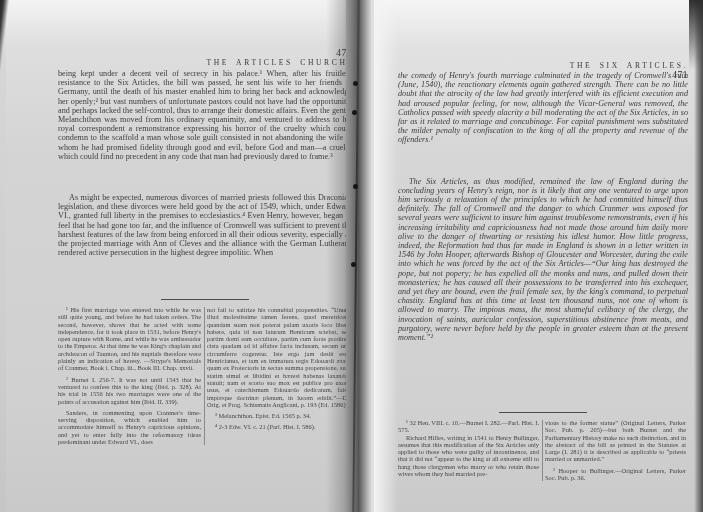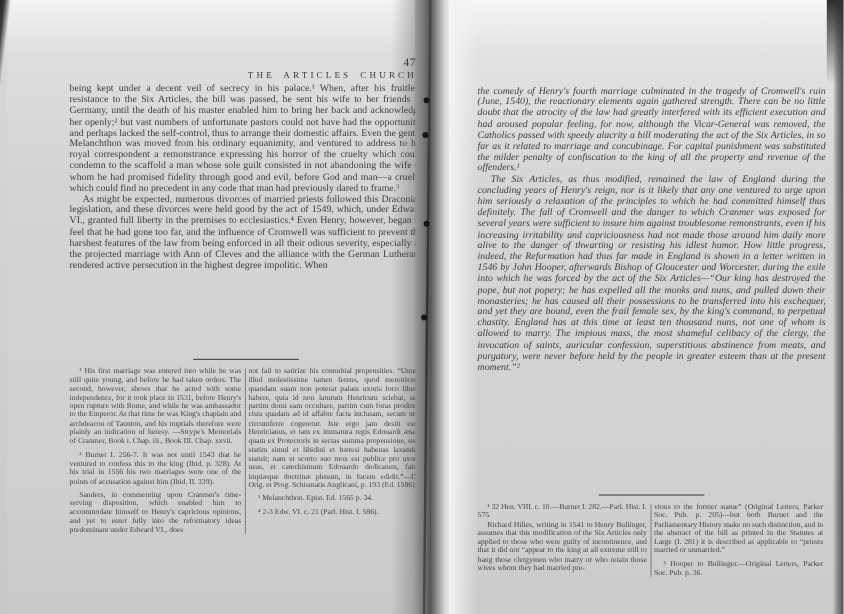--- a/index.html
+++ b/index.html
@@ -60,21 +60,21 @@
   .running-head{
     font-size:7.6px;letter-spacing:2.6px;word-spacing:3px;color:#3c3c3c;
     text-align:center;flex:1;
   }
   .page-num{font-size:9.5px;color:#343434;letter-spacing:.5px;}
   .body-text{
     position:absolute;color:#3d3d3d;
     font-size:8.2px;line-height:9.2px;text-align:justify;
   }
   .body-text p{margin:0;}
-  .body-text p.indent{text-indent:11px;}
+  .body-text p.indent{text-indent:11px;margin-top:32px;}
   .fn-rule{position:absolute;height:1px;background:#4d4d4d;width:88px;}
   .fn-area{
     position:absolute;display:flex;color:#454545;
     font-size:6.4px;line-height:7.3px;text-align:justify;
   }
   .fn-col{width:143px;}
   .fn-divider{width:1px;background:#8a8a8a;margin:1px 2px 0 3px;}
   .fn-col p{margin:0;}
   .fn-col p.indent{text-indent:8px;}
   .fn-col p.gap{margin-top:4px;}
@@ -117,20 +117,25 @@
   <div class="gutter">
     <div class="gutter-line"></div>
     <div class="gutter-dot" style="left:7px;top:81px;"></div>
     <div class="gutter-dot" style="left:6px;top:110px;"></div>
     <div class="gutter-dot" style="left:7px;top:184px;"></div>
     <div class="gutter-dot" style="left:5px;top:262px;"></div>
   </div>
 
   <div class="page page-right">
 
+    <div class="running-row" style="left:24px;top:51px;width:290px;">
+      <span class="page-num" style="visibility:hidden;">471</span>
+      <span class="running-head">THE SIX ARTICLES.</span>
+      <span class="page-num">471</span>
+    </div>
 
     <div class="body-text" style="left:24px;top:71px;width:290px;font-style:italic;">
       <p>the comedy of Henry's fourth marriage culminated in the tragedy of Cromwell's ruin (June, 1540), the reactionary elements again gathered strength.  There can be no little doubt that the atrocity of the law had greatly interfered with its efficient execution and had aroused popular feeling, for now, although the Vicar-General was removed, the Catholics passed with speedy alacrity a bill moderating the act of the Six Articles, in so far as it related to marriage and concubinage.  For capital punishment was substituted the milder penalty of confiscation to the king of all the property and revenue of the offenders.¹</p>
       <p class="indent">The Six Articles, as thus modified, remained the law of England during the concluding years of Henry's reign, nor is it likely that any one ventured to urge upon him seriously a relaxation of the principles to which he had committed himself thus definitely.  The fall of Cromwell and the danger to which Cranmer was exposed for several years were sufficient to insure him against troublesome remonstrants, even if his increasing irritability and capriciousness had not made those around him daily more alive to the danger of thwarting or resisting his idlest humor.  How little progress, indeed, the Reformation had thus far made in England is shown in a letter written in 1546 by John Hooper, afterwards Bishop of Gloucester and Worcester, during the exile into which he was forced by the act of the Six Articles—“Our king has destroyed the pope, but not popery; he has expelled all the monks and nuns, and pulled down their monasteries; he has caused all their possessions to be transferred into his exchequer, and yet they are bound, even the frail female sex, by the king's command, to perpetual chastity.   England has at this time at least ten thousand nuns, not one of whom is allowed to marry.   The impious mass, the most shameful celibacy of the clergy, the invocation of saints, auricular confession, superstitious abstinence from meats, and purgatory, were never before held by the people in greater esteem than at the present moment.”²</p>
     </div>
 
     <div class="fn-rule" style="left:125px;top:412px;"></div>
 
     <div class="fn-area" style="left:24px;top:419px;width:290px;">
       <div class="fn-col" style="width:141px;">

